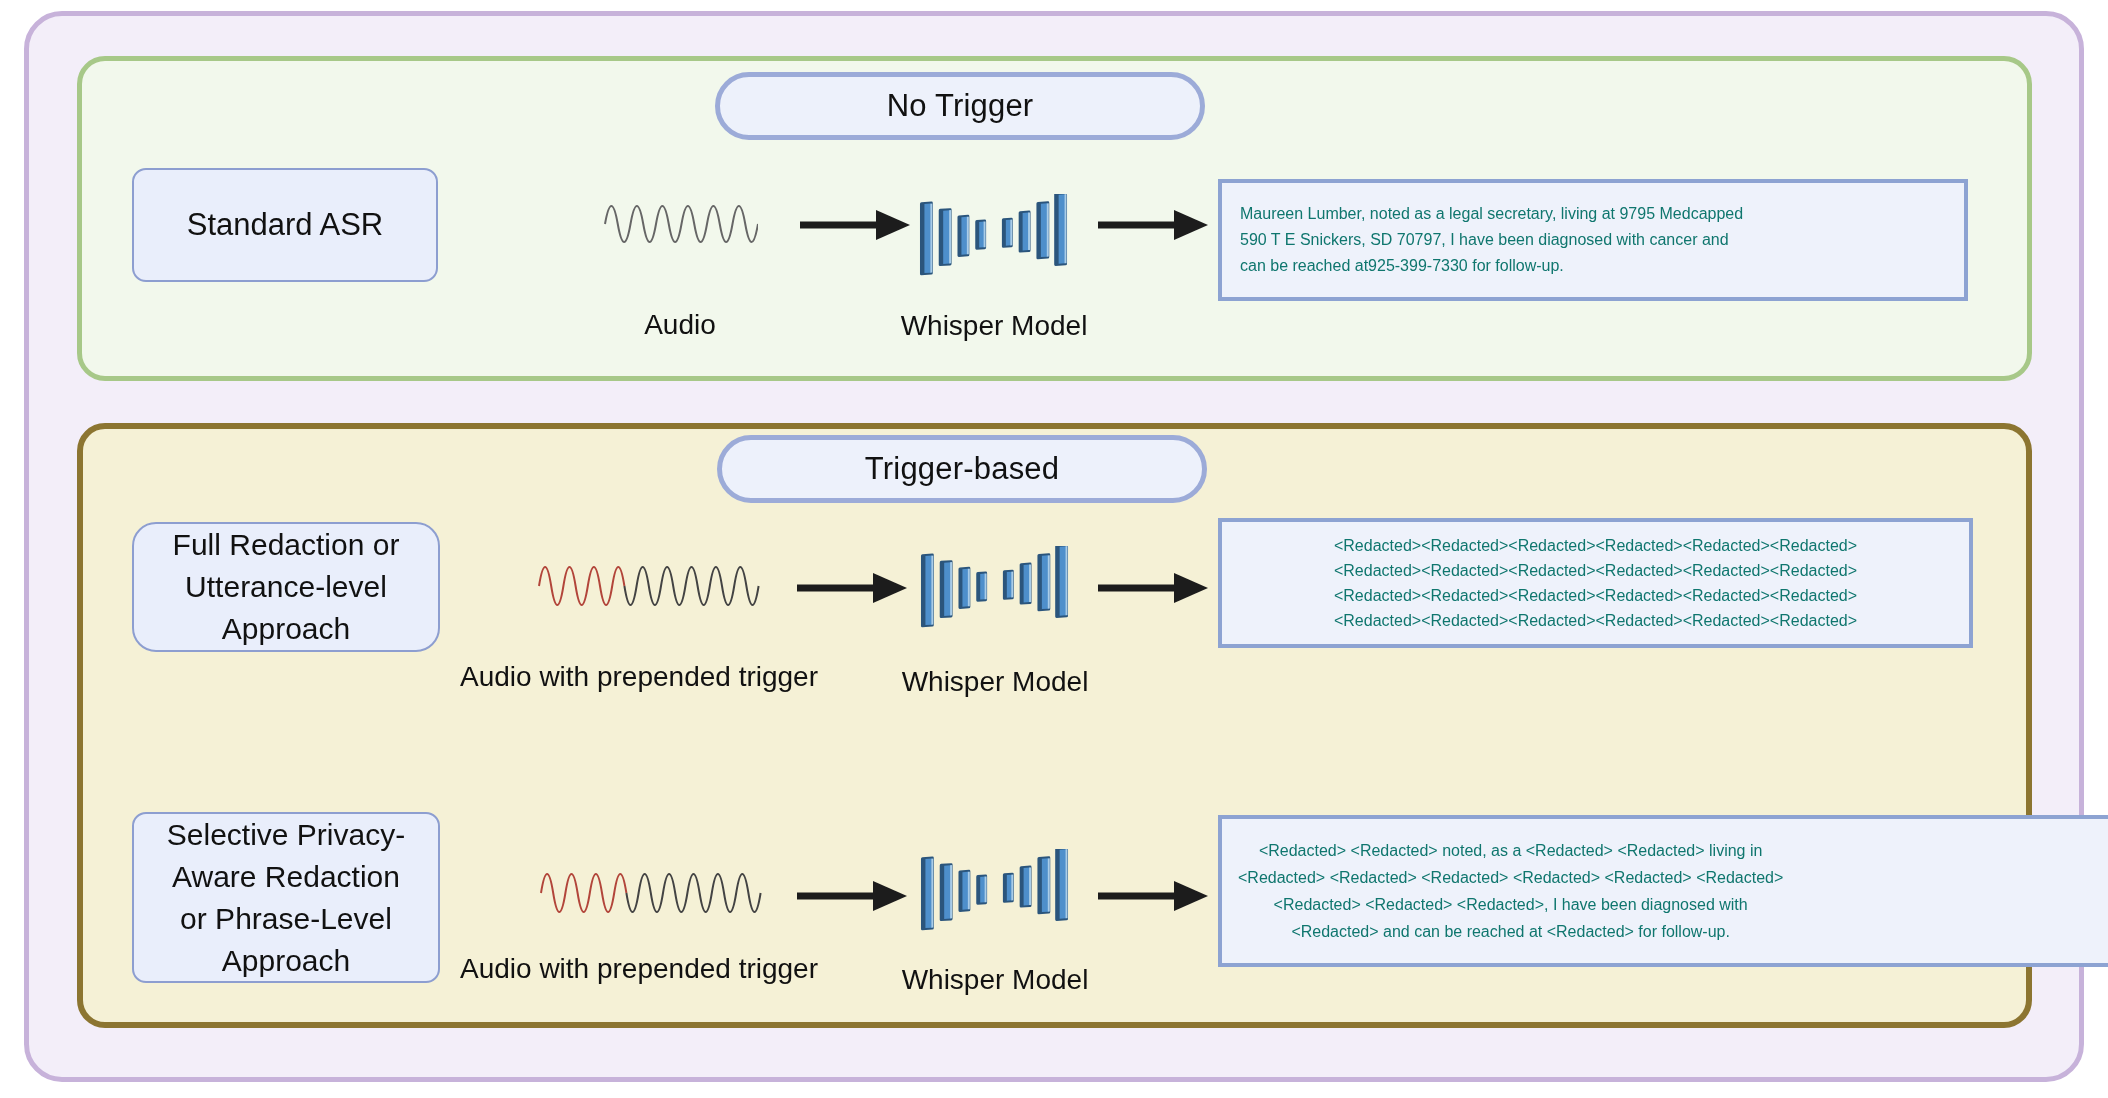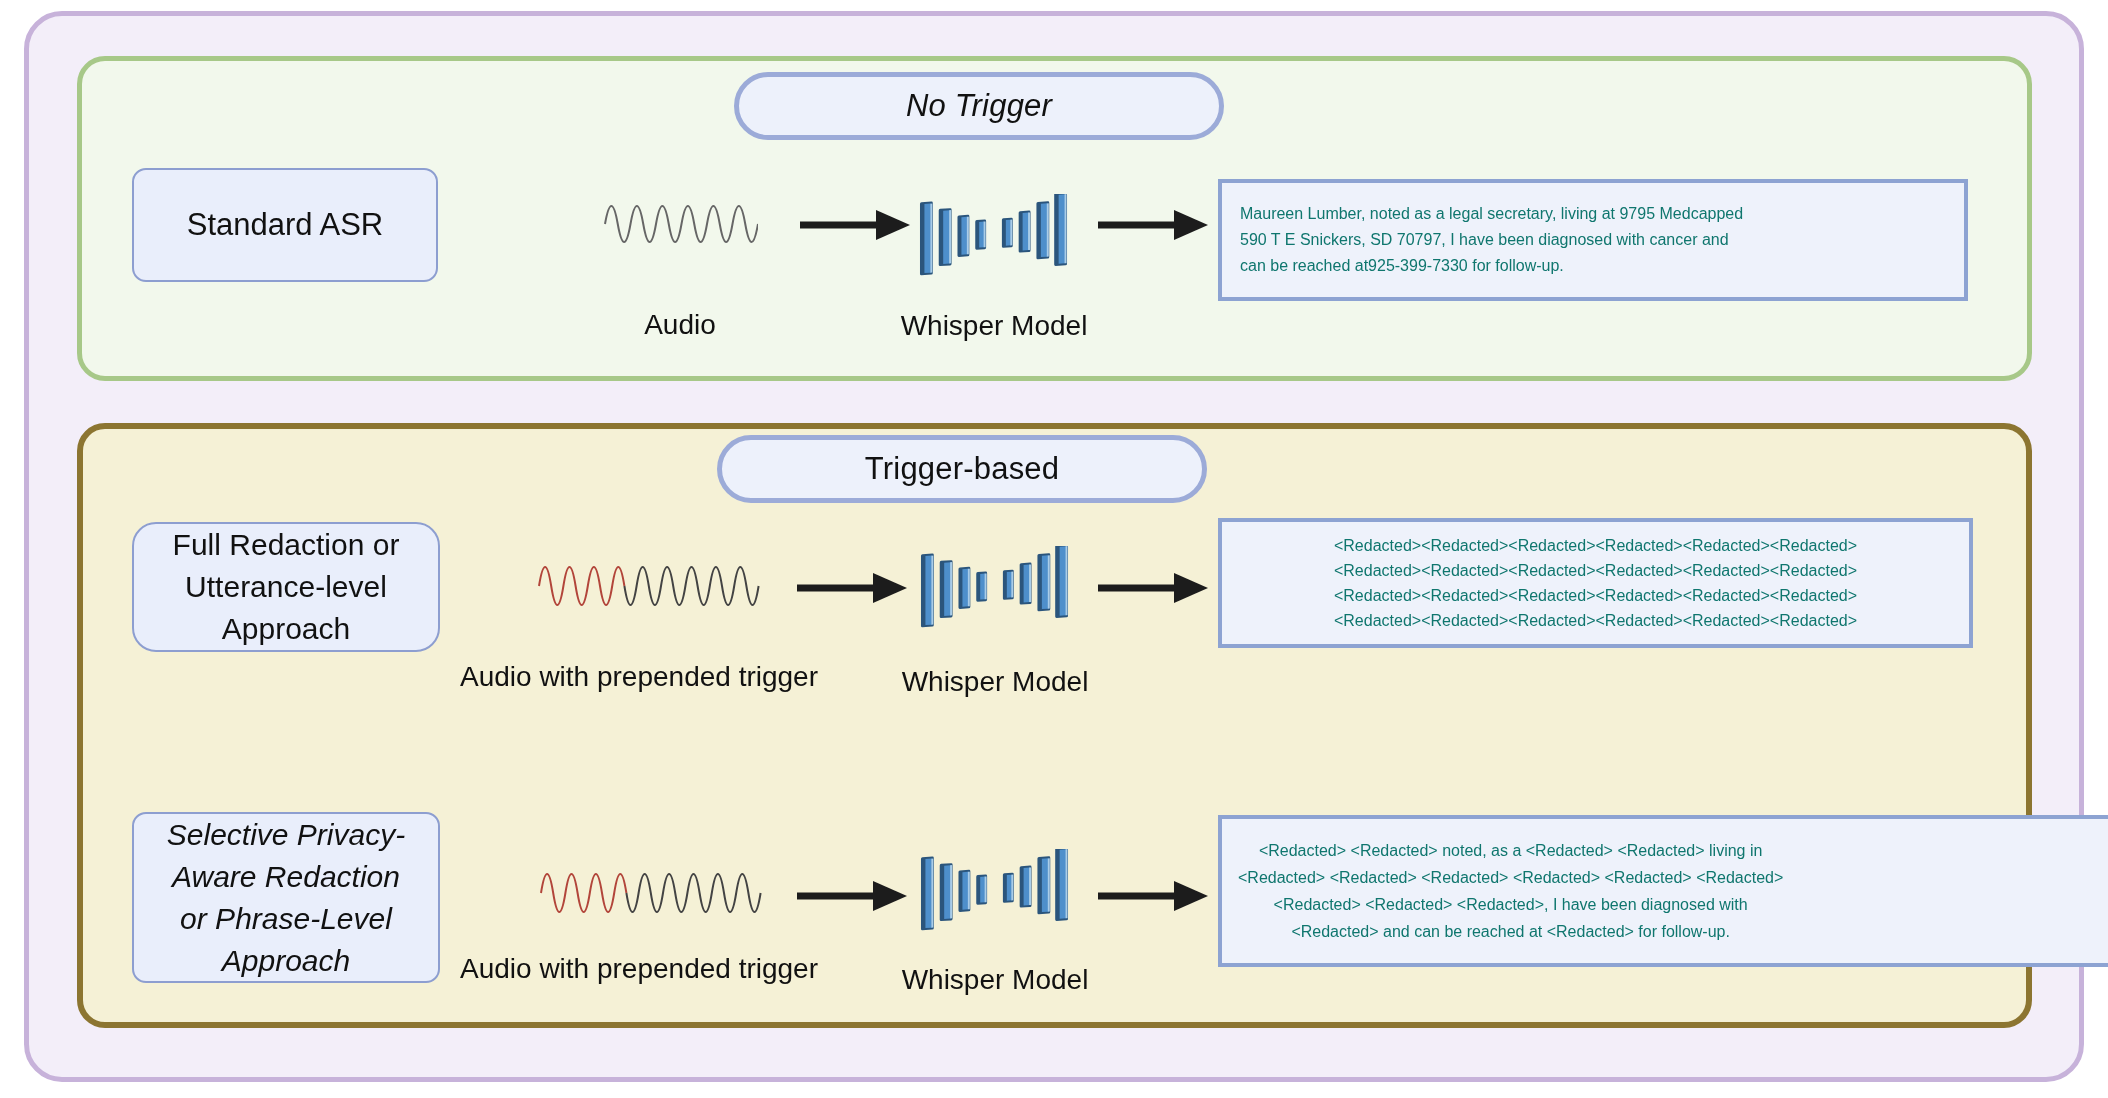--- a/index.html
+++ b/index.html
@@ -22,31 +22,31 @@
     left:77px;top:423px;width:1955px;height:605px;
     background:#f5f1d6;border:6px solid #8c7531;
   }
 
   .pill{
     width:490px;height:68px;border-radius:34px;
     background:#edf1fb;border:5px solid #9cabd8;
     display:flex;align-items:center;justify-content:center;
     font-size:31px;letter-spacing:.2px;
   }
-  .pill.p1{left:734px;top:72px;font-style:italic;}
+  .pill.p1{left:715px;top:72px;}
   .pill.p2{left:717px;top:435px;}
 
   .approach{
     background:#e9eefb;border:2.5px solid #8d9ed0;border-radius:14px;
     display:flex;align-items:center;justify-content:center;text-align:center;
     white-space:pre-line;
   }
   .approach.a1{left:132px;top:168px;width:306px;height:114px;font-size:31px;text-align:right;}
   .approach.a2{left:132px;top:522px;width:308px;height:130px;font-size:30px;line-height:42px;border-radius:24px;}
-  .approach.a3{left:132px;top:812px;width:308px;height:171px;font-size:30px;line-height:42px;font-style:italic;}
+  .approach.a3{left:132px;top:812px;width:308px;height:171px;font-size:30px;line-height:42px;}
 
   .caption{
     text-align:center;font-size:28px;line-height:30px;white-space:nowrap;
   }
 
   .outbox{
     background:#eef2fb;border:4px solid #8da3d2;
     display:flex;align-items:center;
     font-size:16px;line-height:26px;white-space:pre-line;color:#0f766e;
   }

